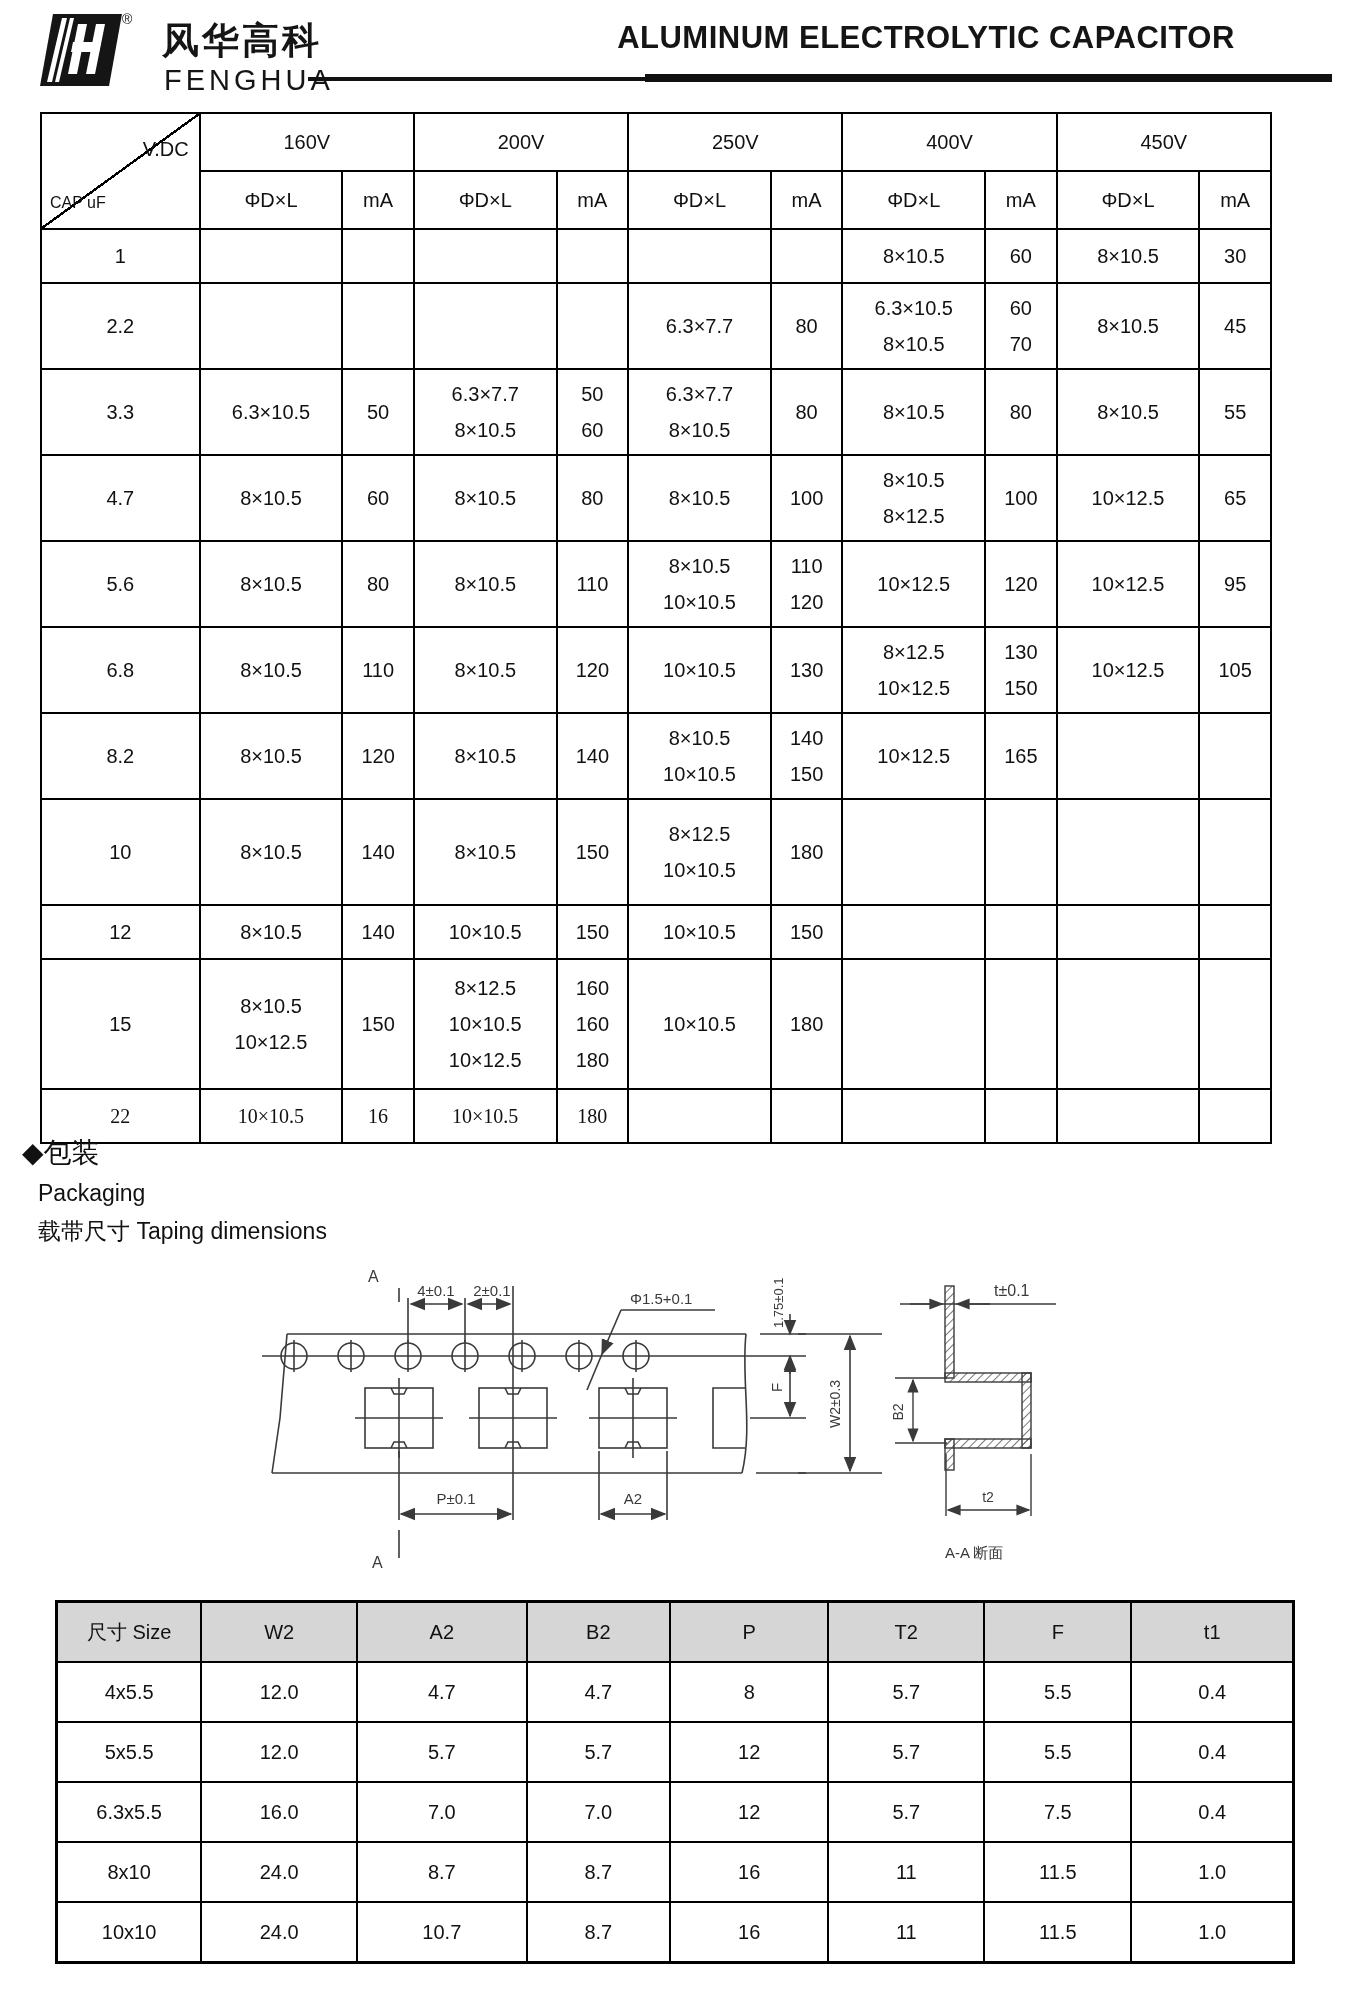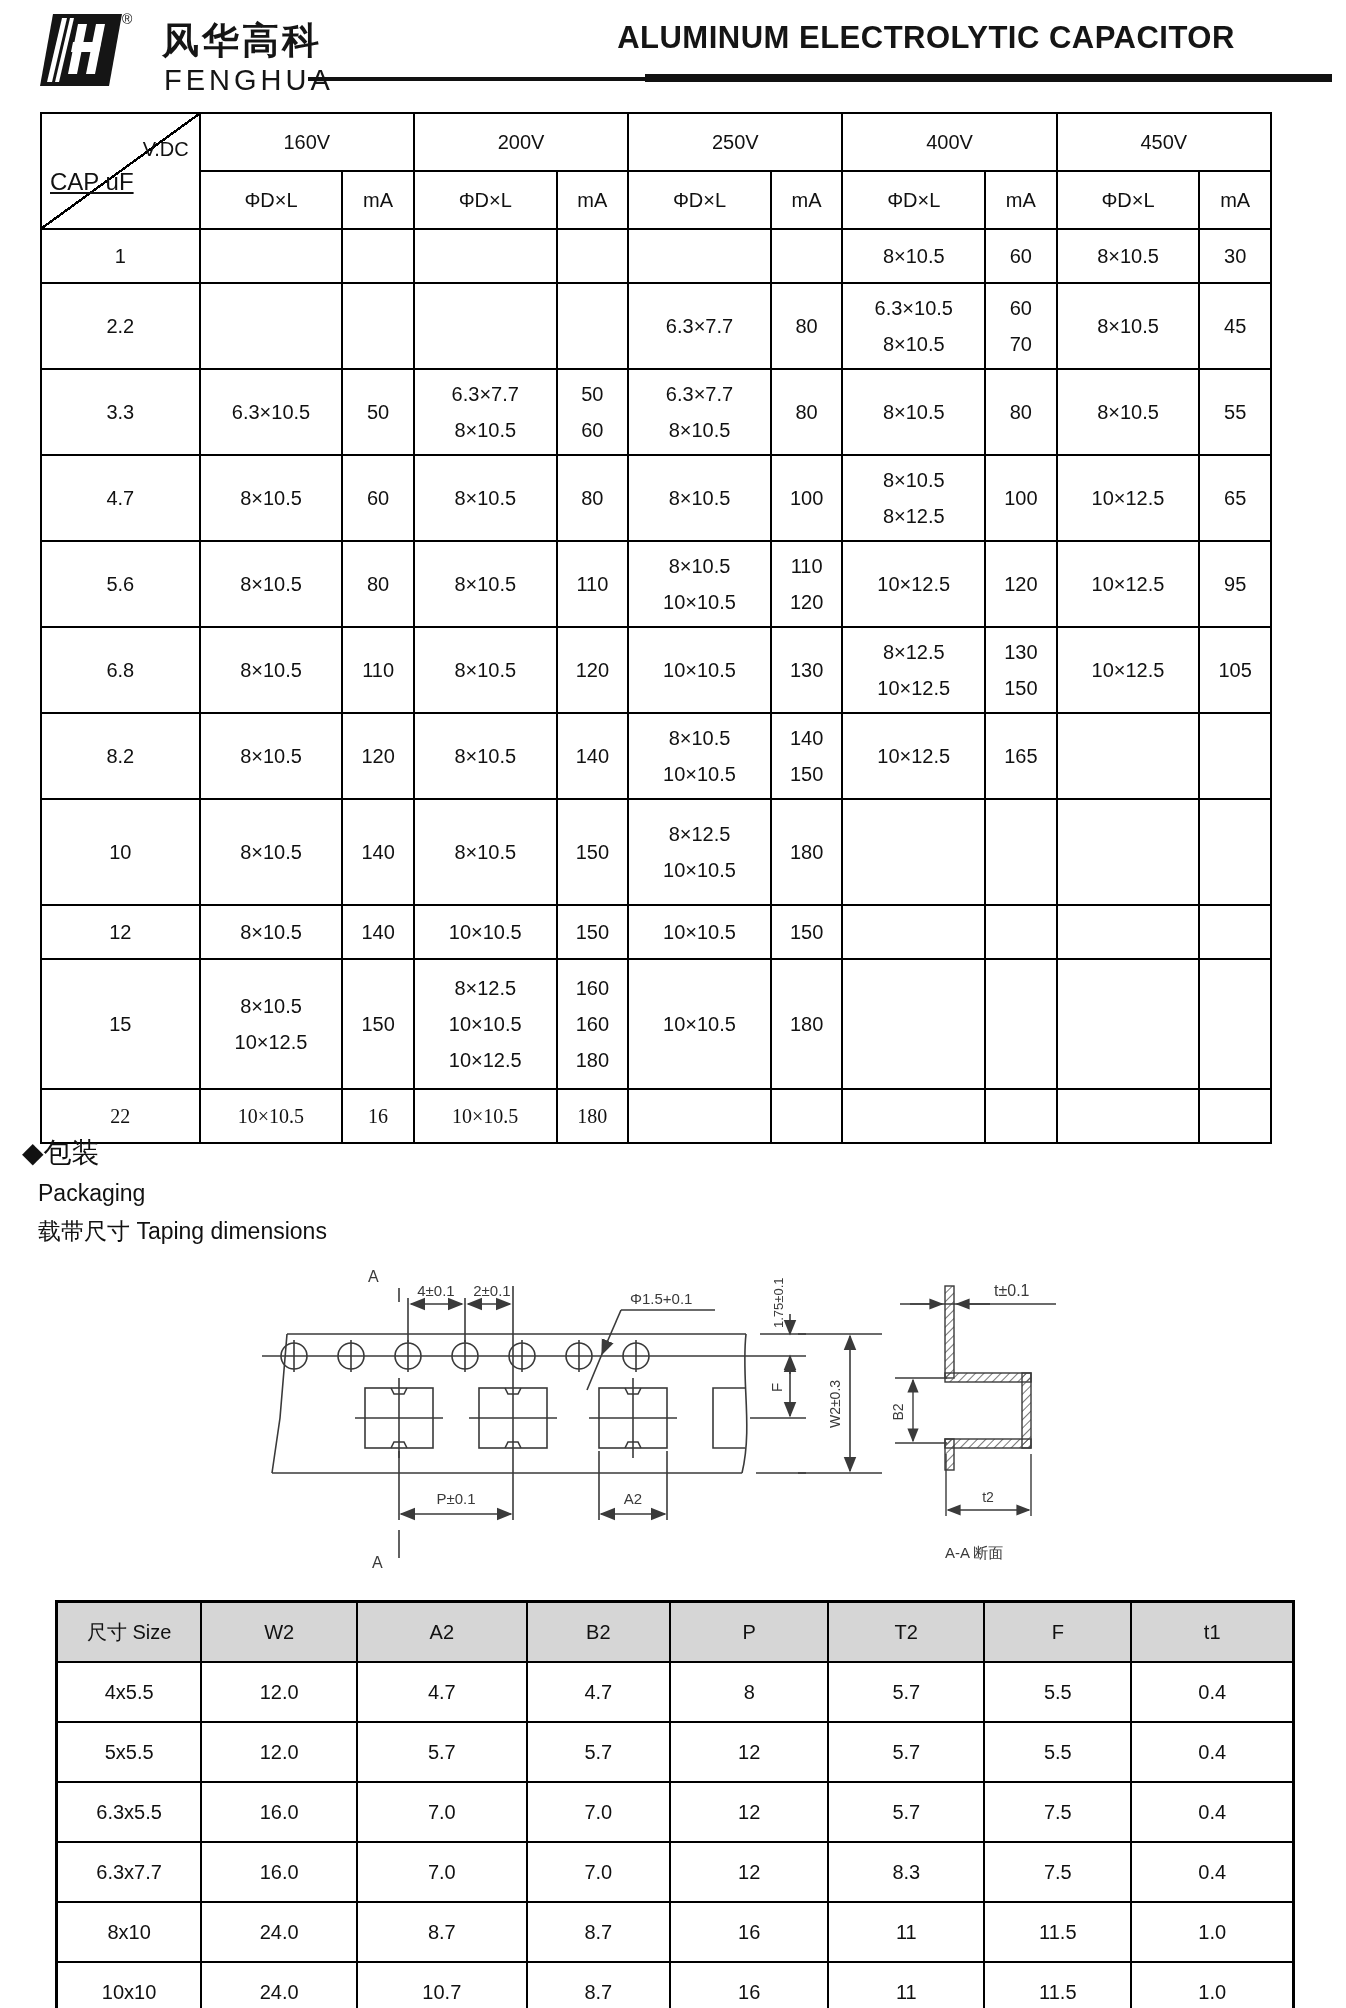--- a/index.html
+++ b/index.html
@@ -18,21 +18,21 @@
   
   table{border-collapse:collapse;table-layout:fixed;}
   .ratings{position:absolute;left:40px;top:112px;width:1232px;font-size:20px;}
   .ratings th,.ratings td{border:2px solid #000;text-align:center;vertical-align:middle;
                           font-weight:normal;padding:0;}
   .ratings{border:2px solid #22c55e;}
   .ml{white-space:pre-line;line-height:1.8;}
   .corner{position:relative;background:linear-gradient(to bottom right,
            transparent calc(50% - 1.2px),#000 calc(50% - 1.2px),#000 calc(50% + 1.2px),transparent calc(50% + 1.2px));}
   .c-tr{position:absolute;top:24px;right:10px;font-size:20px;}
-  .c-bl{position:absolute;bottom:32px;left:8px;font-size:24px;text-decoration:underline;}
+  .c-bl{position:absolute;bottom:16px;left:8px;font-size:16px;}
 
   
   .pack-head{position:absolute;left:22px;top:1134px;font-size:28px;color:#111;}
   .pack-en{position:absolute;left:38px;top:1180px;font-size:23px;}
   .pack-sub{position:absolute;left:38px;top:1216px;font-size:23px;}
 
   
   .diagram{position:absolute;left:250px;top:1258px;}
   .diagram text{font-family:"Liberation Sans","DejaVu Sans",sans-serif;fill:#3a3a3a;}
 
@@ -441,30 +441,20 @@
           <td>6.3x5.5</td>
           <td>16.0</td>
           <td>7.0</td>
           <td>7.0</td>
           <td>12</td>
           <td>5.7</td>
           <td>7.5</td>
           <td>0.4</td>
         </tr>
         <tr>
-          <td>6.3x7.7</td>
-          <td>16.0</td>
-          <td>7.0</td>
-          <td>7.0</td>
-          <td>12</td>
-          <td>8.3</td>
-          <td>7.5</td>
-          <td>0.4</td>
-        </tr>
-        <tr>
           <td>8x10</td>
           <td>24.0</td>
           <td>8.7</td>
           <td>8.7</td>
           <td>16</td>
           <td>11</td>
           <td>11.5</td>
           <td>1.0</td>
         </tr>
         <tr>

